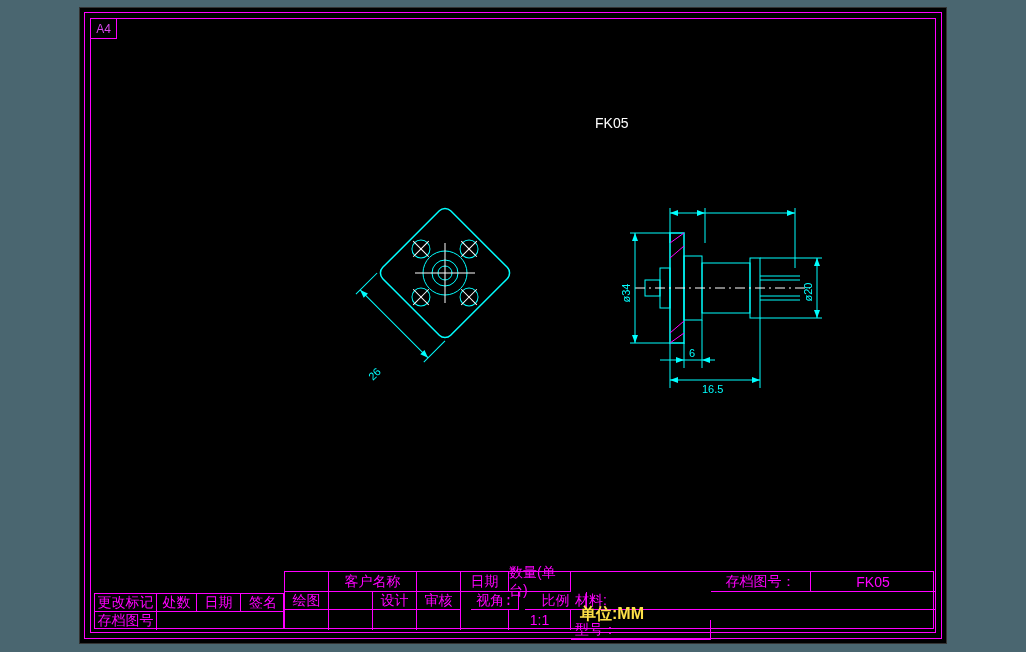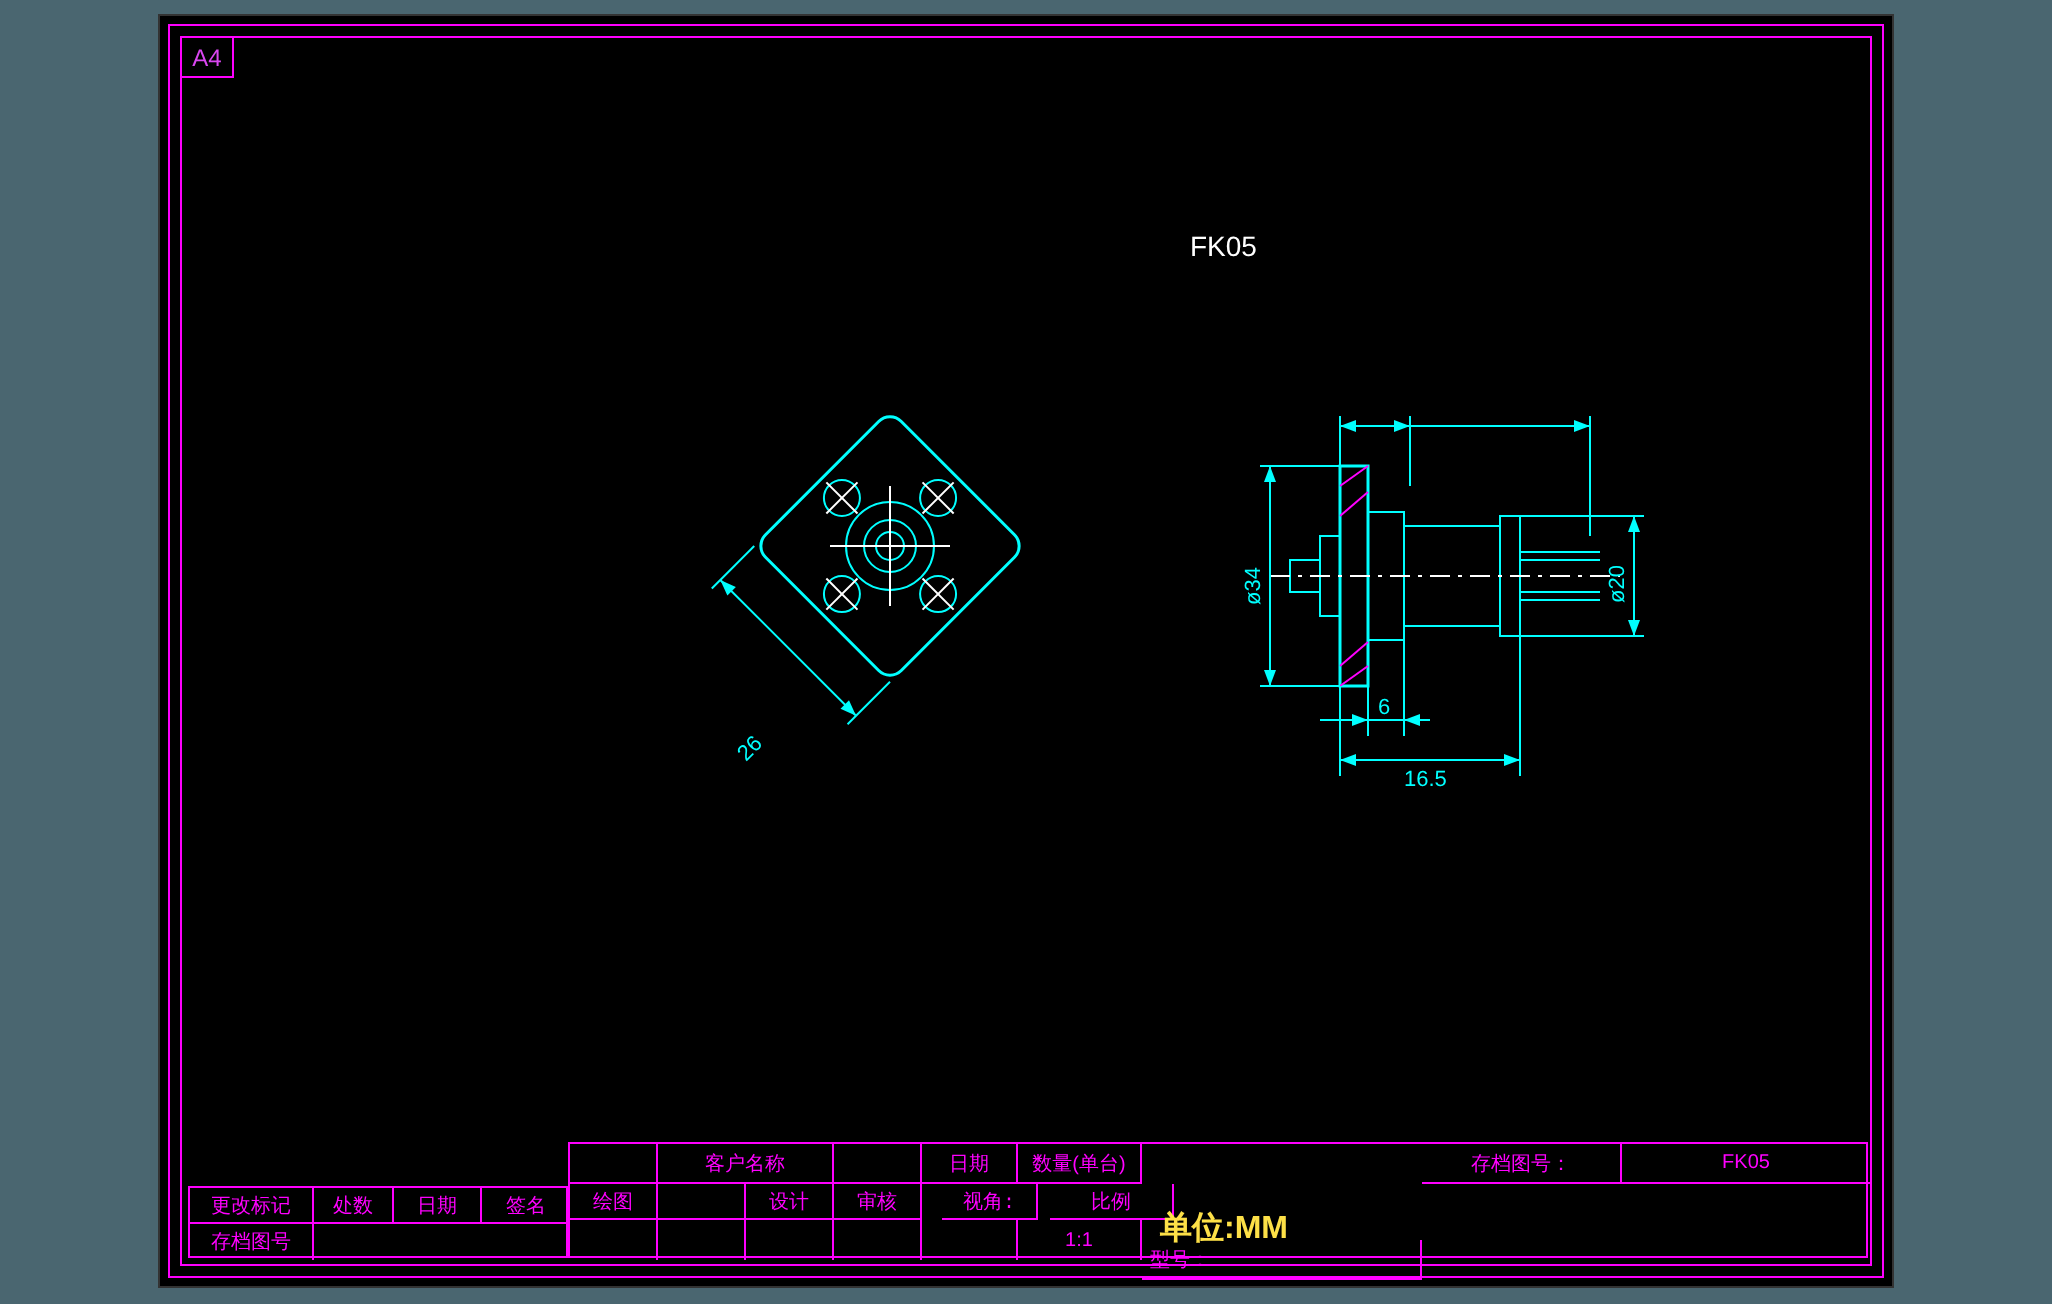--- a/index.html
+++ b/index.html
@@ -10,21 +10,21 @@
   }
   .frame-outer { position: absolute; left: 4px; top: 4px; right: 4px; bottom: 4px; border: 1px solid #ff00ff; }
   .frame-inner { position: absolute; left: 10px; top: 10px; right: 10px; bottom: 10px; border: 1px solid #ff00ff; }
   .a4-box { position: absolute; left: 0; top: 0; width: 26px; height: 20px; border-right: 1px solid #ff00ff; border-bottom: 1px solid #ff00ff; color: #d946ef; font-size: 12px; text-align: center; line-height: 20px; }
   .part-label { position: absolute; color: #fff; font-size: 14px; }
   svg { position: absolute; }
   .cyan { stroke: #00ffff; fill: none; }
   .white { stroke: #fff; fill: none; }
   .magenta { stroke: #ff00ff; fill: none; }
   .dim-text { fill: #00ffff; font-size: 11px; font-family: Arial; }
-  .tb { position: absolute; border: 1px solid #ff00ff; color: #ff00ff; font-size: 10px; }
+  .tb { position: absolute; border: 1px solid #ff00ff; color: #ff00ff; font-size: 14px; }
   .tb-cell { border-right: 1px solid #ff00ff; border-bottom: 1px solid #ff00ff; display: flex; align-items: center; justify-content: center; position: absolute; }
   .unit-text { position: absolute; color: #fde047; font-size: 16px; font-weight: bold; }
 </style>
 </head>
 <body>
 
 <div class="canvas">
   <div class="frame-outer"></div>
   <div class="frame-inner">
     <div class="a4-box">A4</div>
@@ -150,20 +150,21 @@
     <div class="tb-cell" style="left:286px;top:0;width:140px;height:20px;justify-content:flex-start;padding-left:4px;margin-top:48px;">型号：</div>
     <div class="tb-cell" style="left:426px;top:0;width:100px;height:20px;">存档图号：</div>
     <div class="tb-cell" style="left:526px;top:0;width:124px;height:20px;border-right:none;">FK05</div>
 
     <div class="tb-cell" style="left:0;top:20px;width:44px;height:18px;">绘图</div>
     <div class="tb-cell" style="left:44px;top:20px;width:44px;height:18px;"></div>
     <div class="tb-cell" style="left:88px;top:20px;width:44px;height:18px;">设计</div>
     <div class="tb-cell" style="left:132px;top:20px;width:44px;height:18px;">审核</div>
     <div class="tb-cell" style="left:186px;top:20px;width:48px;height:18px;font-family:Liberation Mono, monospace;">视角:</div>
     <div class="tb-cell" style="left:240px;top:20px;width:62px;height:18px;text-align:center;">比例</div>
+    <div class="tb-cell" style="left:286px;top:20px;width:364px;height:18px;border-right:none;justify-content:flex-start;padding-left:4px;">材料:</div>
 
     <div class="tb-cell" style="left:0;top:38px;width:44px;height:20px;border-bottom:none;"></div>
     <div class="tb-cell" style="left:44px;top:38px;width:44px;height:20px;border-bottom:none;"></div>
     <div class="tb-cell" style="left:88px;top:38px;width:44px;height:20px;border-bottom:none;"></div>
     <div class="tb-cell" style="left:132px;top:38px;width:44px;height:20px;border-bottom:none;"></div>
     <div class="tb-cell" style="left:176px;top:38px;width:48px;height:20px;border-bottom:none;"></div>
     <div class="tb-cell" style="left:224px;top:38px;width:62px;height:20px;border-bottom:none;">1:1</div>
     <div class="tb-cell" style="left:286px;top:38px;width:364px;height:20px;border-bottom:none;border-right:none;"></div>
   </div>
 

